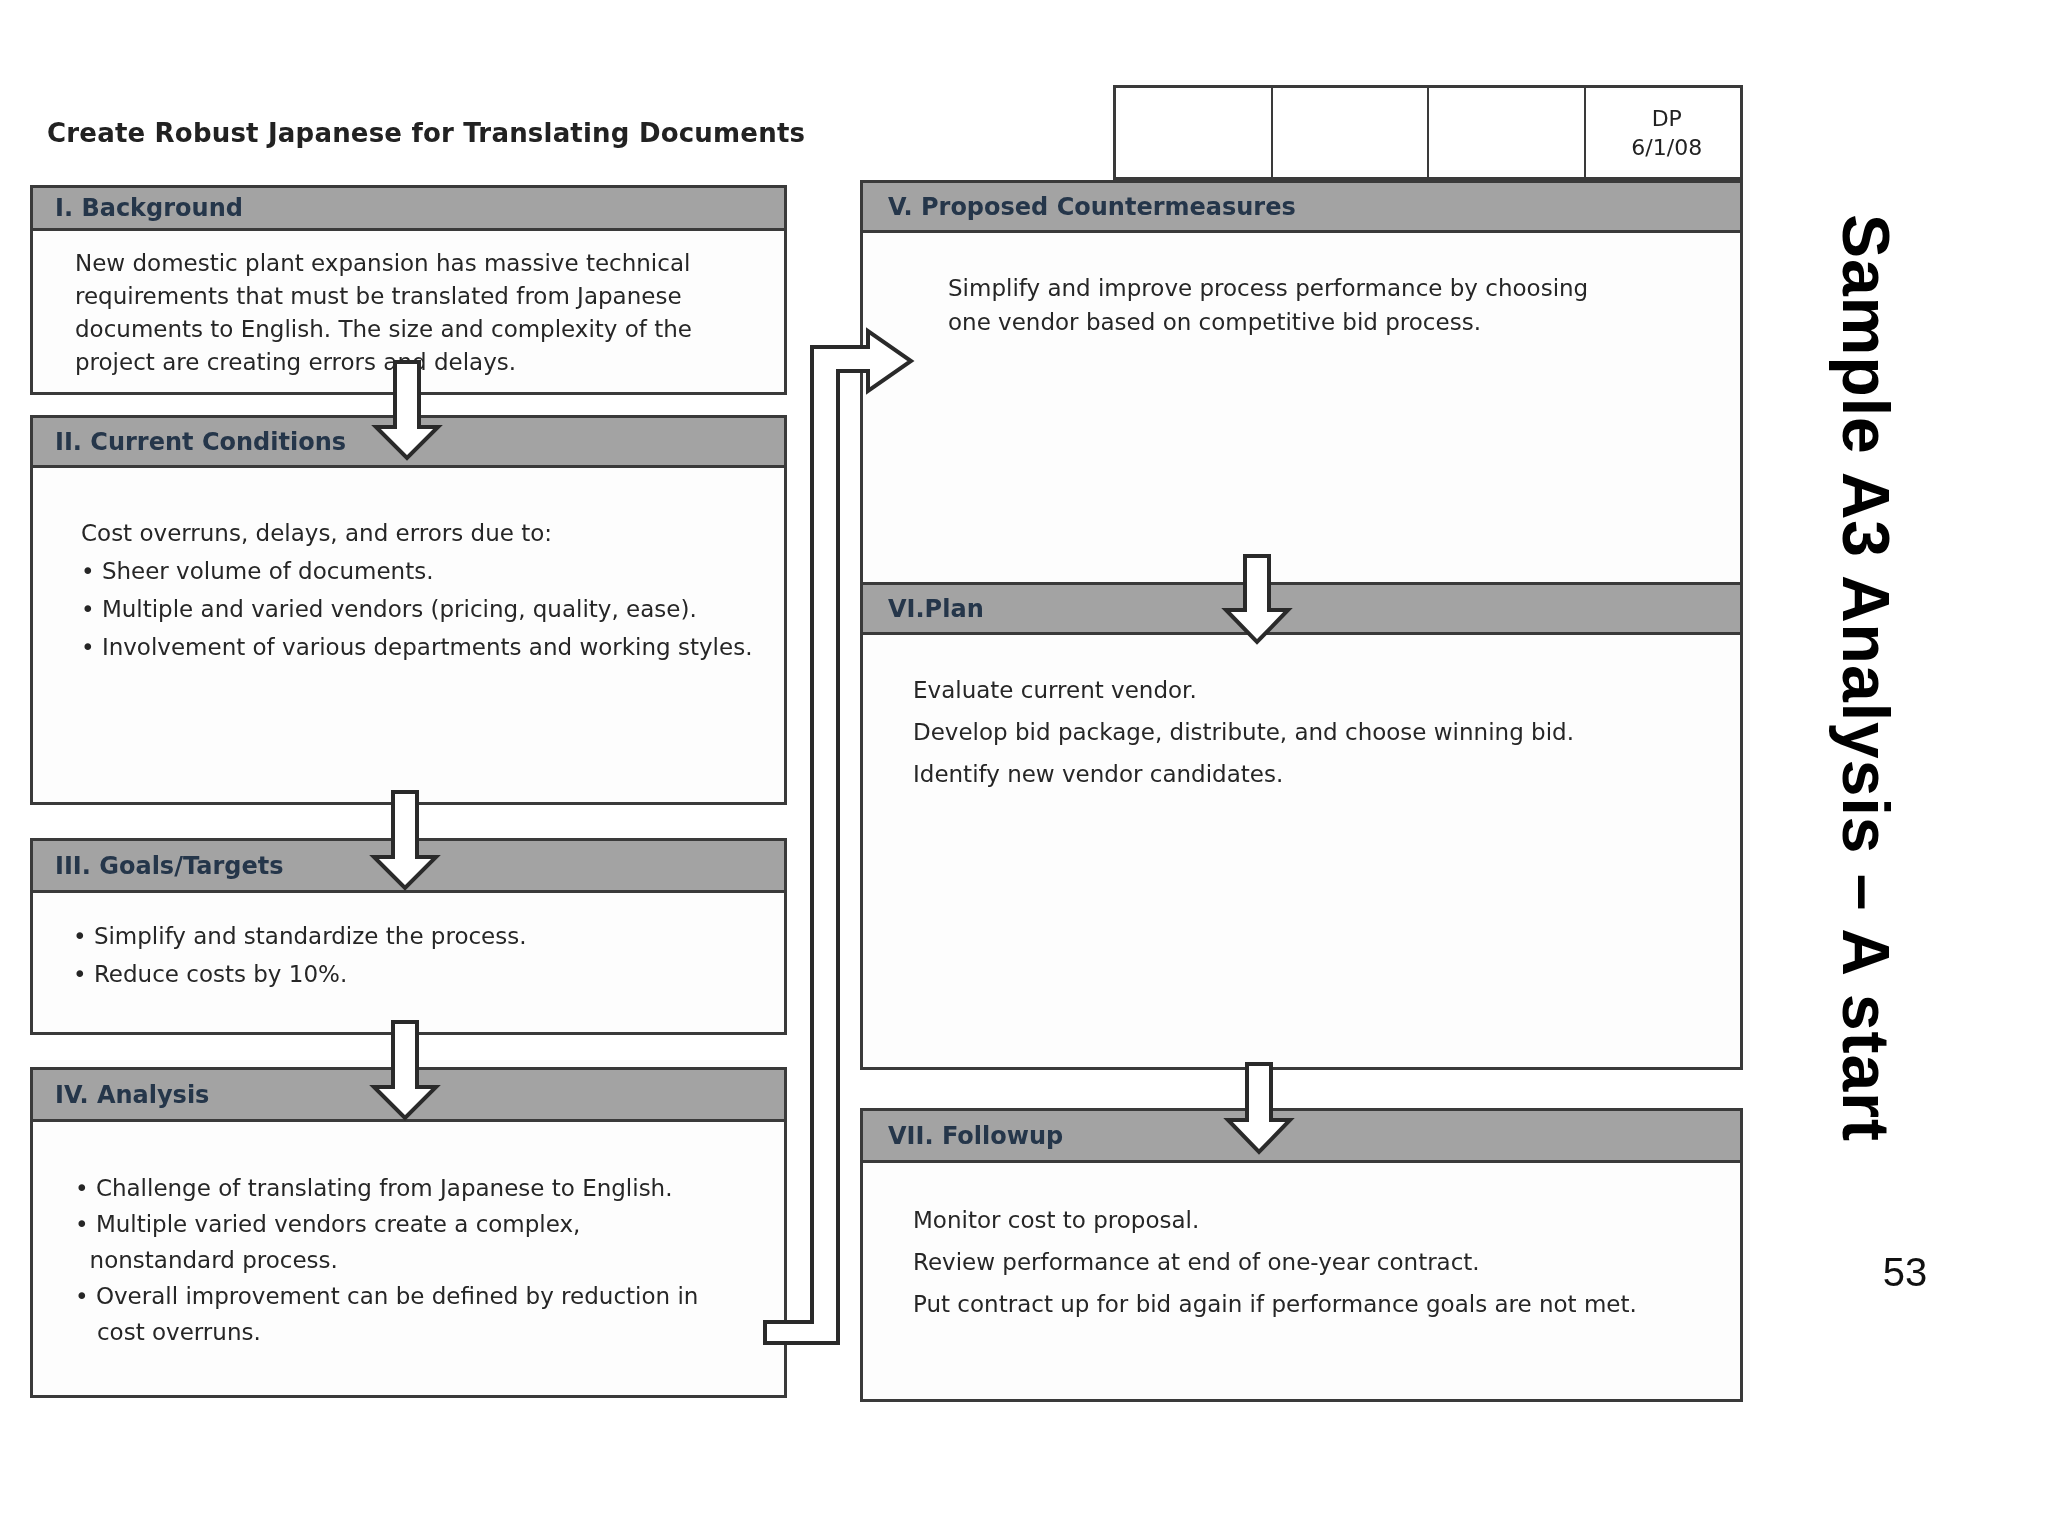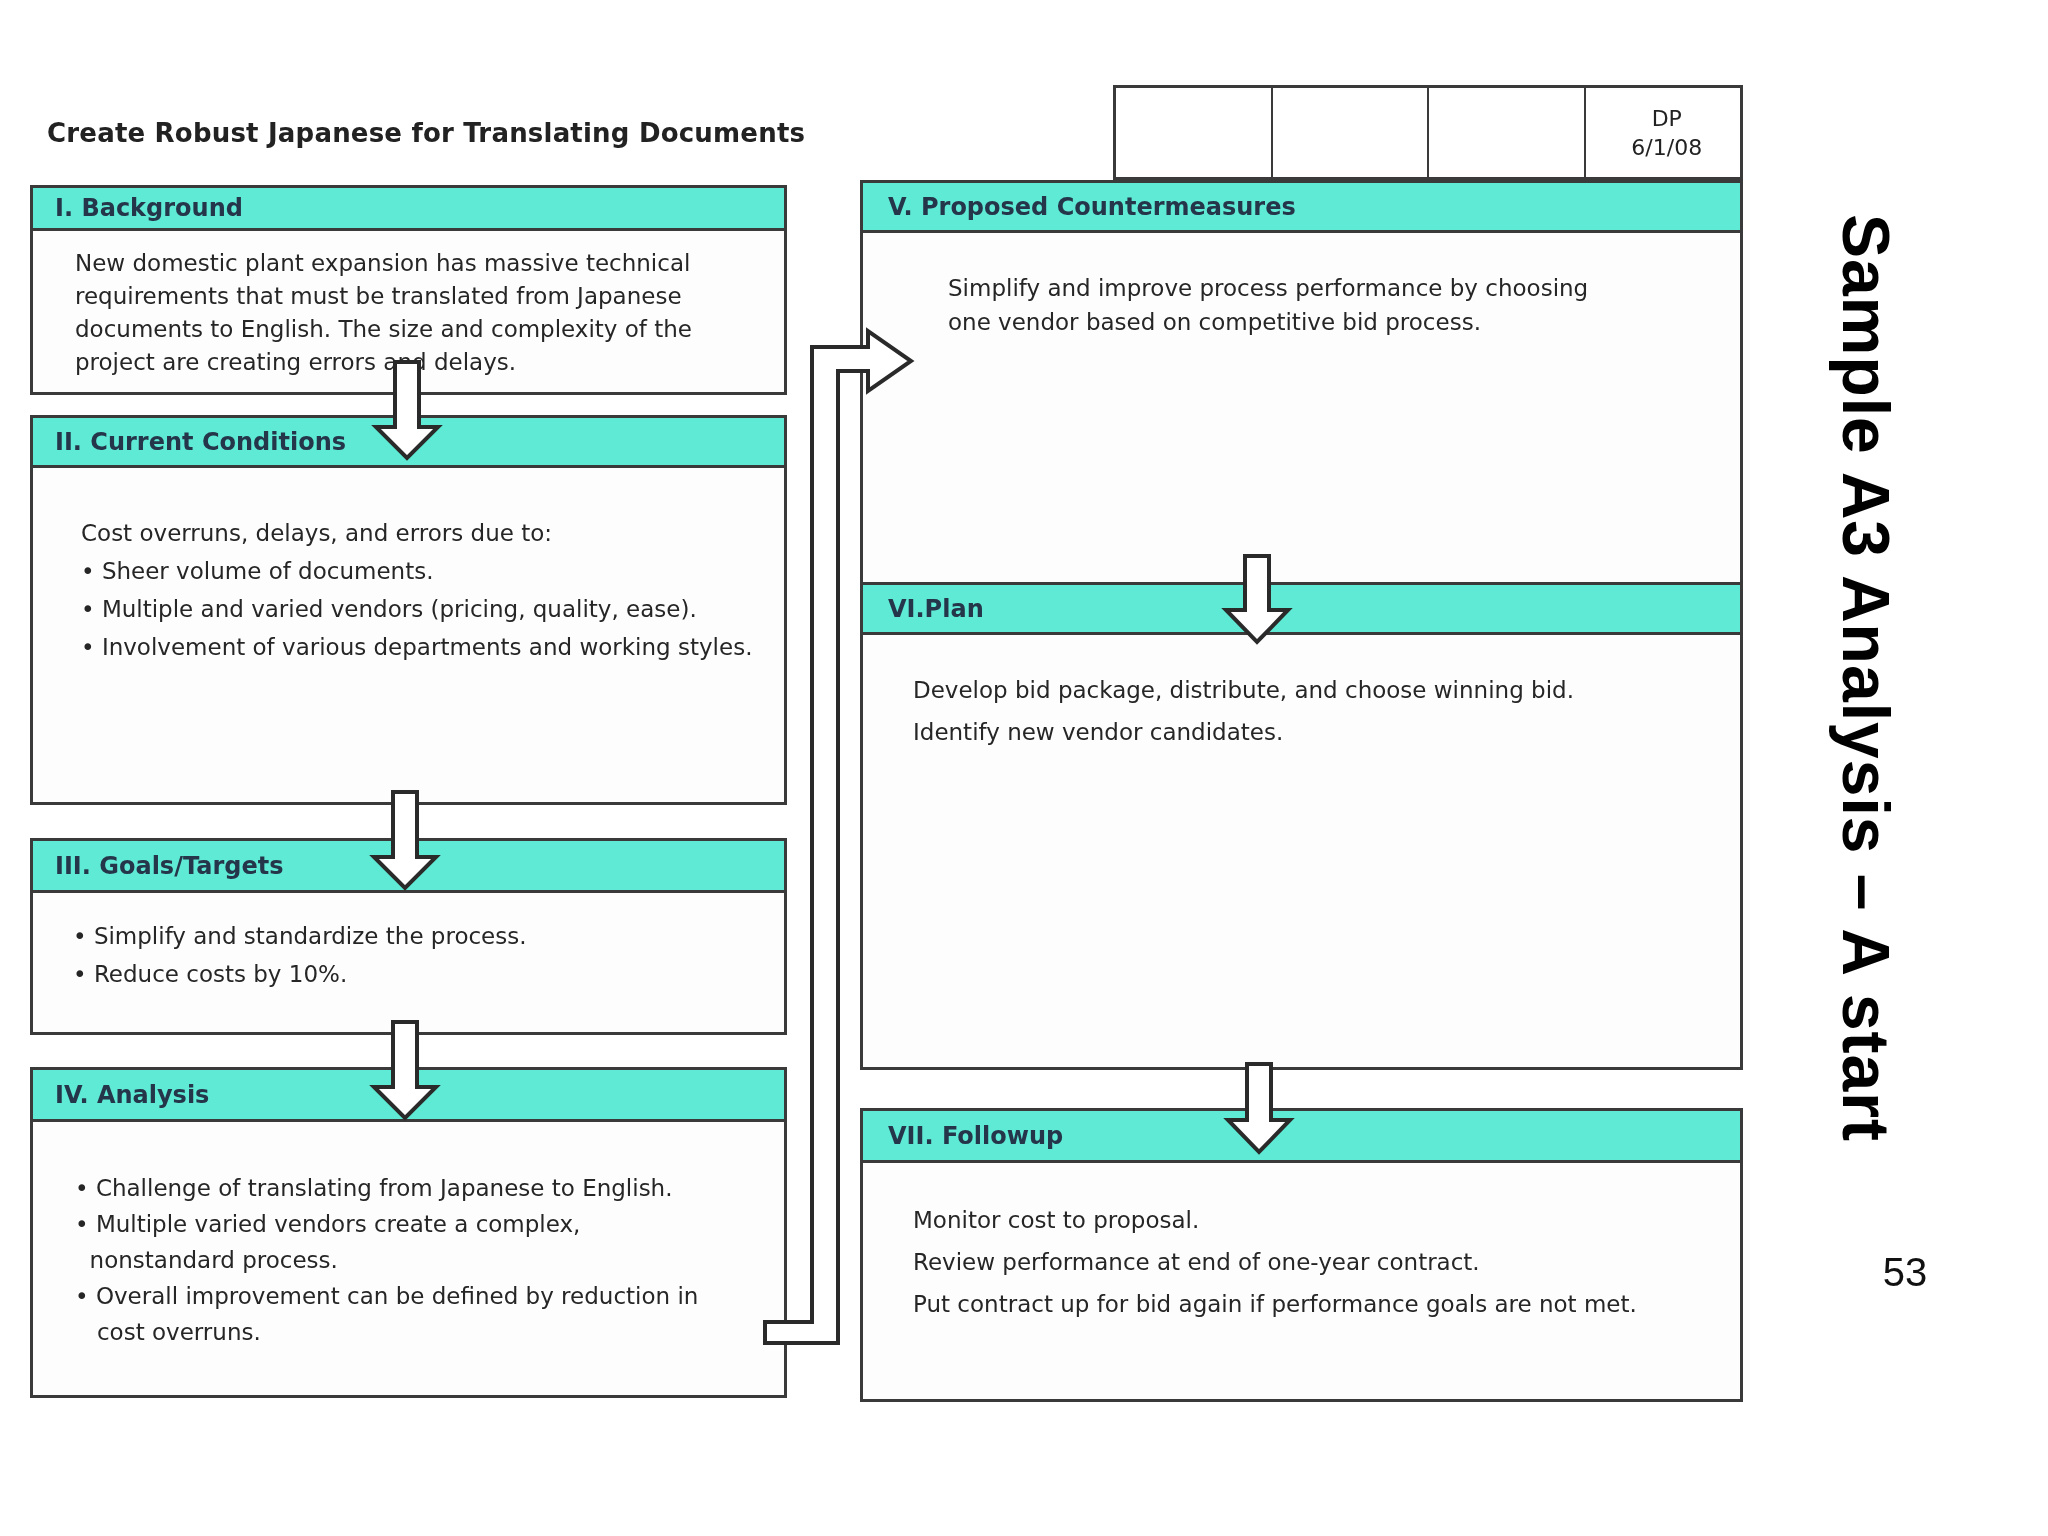--- a/index.html
+++ b/index.html
@@ -8,21 +8,21 @@
     font-family:"DejaVu Sans",sans-serif;overflow:hidden;
   }
   .slide-title{
     position:absolute;left:47px;top:118px;font-size:26px;font-weight:bold;
     color:#222;letter-spacing:0.2px;
   }
   .section-box{
     position:absolute;background:#fdfdfd;border:3px solid #3a3a3a;box-sizing:border-box;
   }
   .section-header{
-    background:#5eead4;border-bottom:3px solid #3a3a3a;box-sizing:border-box;
+    background:#a3a3a3;border-bottom:3px solid #3a3a3a;box-sizing:border-box;
     display:flex;align-items:center;color:#25364a;font-weight:bold;font-size:24px;
   }
   .section-body{box-sizing:border-box;color:#262626;font-size:23px;white-space:pre;}
   .section-body .line{white-space:pre;}
   
   .box-i  {left:30px;  top:185px;  width:757px; height:210px;}
   .box-i  .section-header{height:43px;padding-left:22px;}
   .box-i  .section-body{padding:16px 0 0 42px;line-height:33px;}
   .box-ii {left:30px;  top:415px;  width:757px; height:390px;}
   .box-ii .section-header{height:50px;padding-left:22px;}
@@ -115,21 +115,21 @@
     <div class="section-header">
       <span>V. Proposed Countermeasures</span>
     </div>
     <div class="section-body"><div class="line">Simplify and improve process performance by choosing</div><div class="line">one vendor based on competitive bid process.</div></div>
   </div>
 
   <div class="section-box box-vi">
     <div class="section-header">
       <span>VI.Plan</span>
     </div>
-    <div class="section-body"><div class="line">Develop bid package, distribute, and choose winning bid.</div><div class="line">Identify new vendor candidates.</div></div>
+    <div class="section-body"><div class="line">Evaluate current vendor.</div><div class="line">Develop bid package, distribute, and choose winning bid.</div><div class="line">Identify new vendor candidates.</div></div>
   </div>
 
   <div class="section-box box-vii">
     <div class="section-header">
       <span>VII. Followup</span>
     </div>
     <div class="section-body"><div class="line">Monitor cost to proposal.</div><div class="line">Review performance at end of one-year contract.</div><div class="line">Put contract up for bid again if performance goals are not met.</div></div>
   </div>
 
   <svg class="arrows-layer" viewBox="0 0 2048 1536" xmlns="http://www.w3.org/2000/svg">

